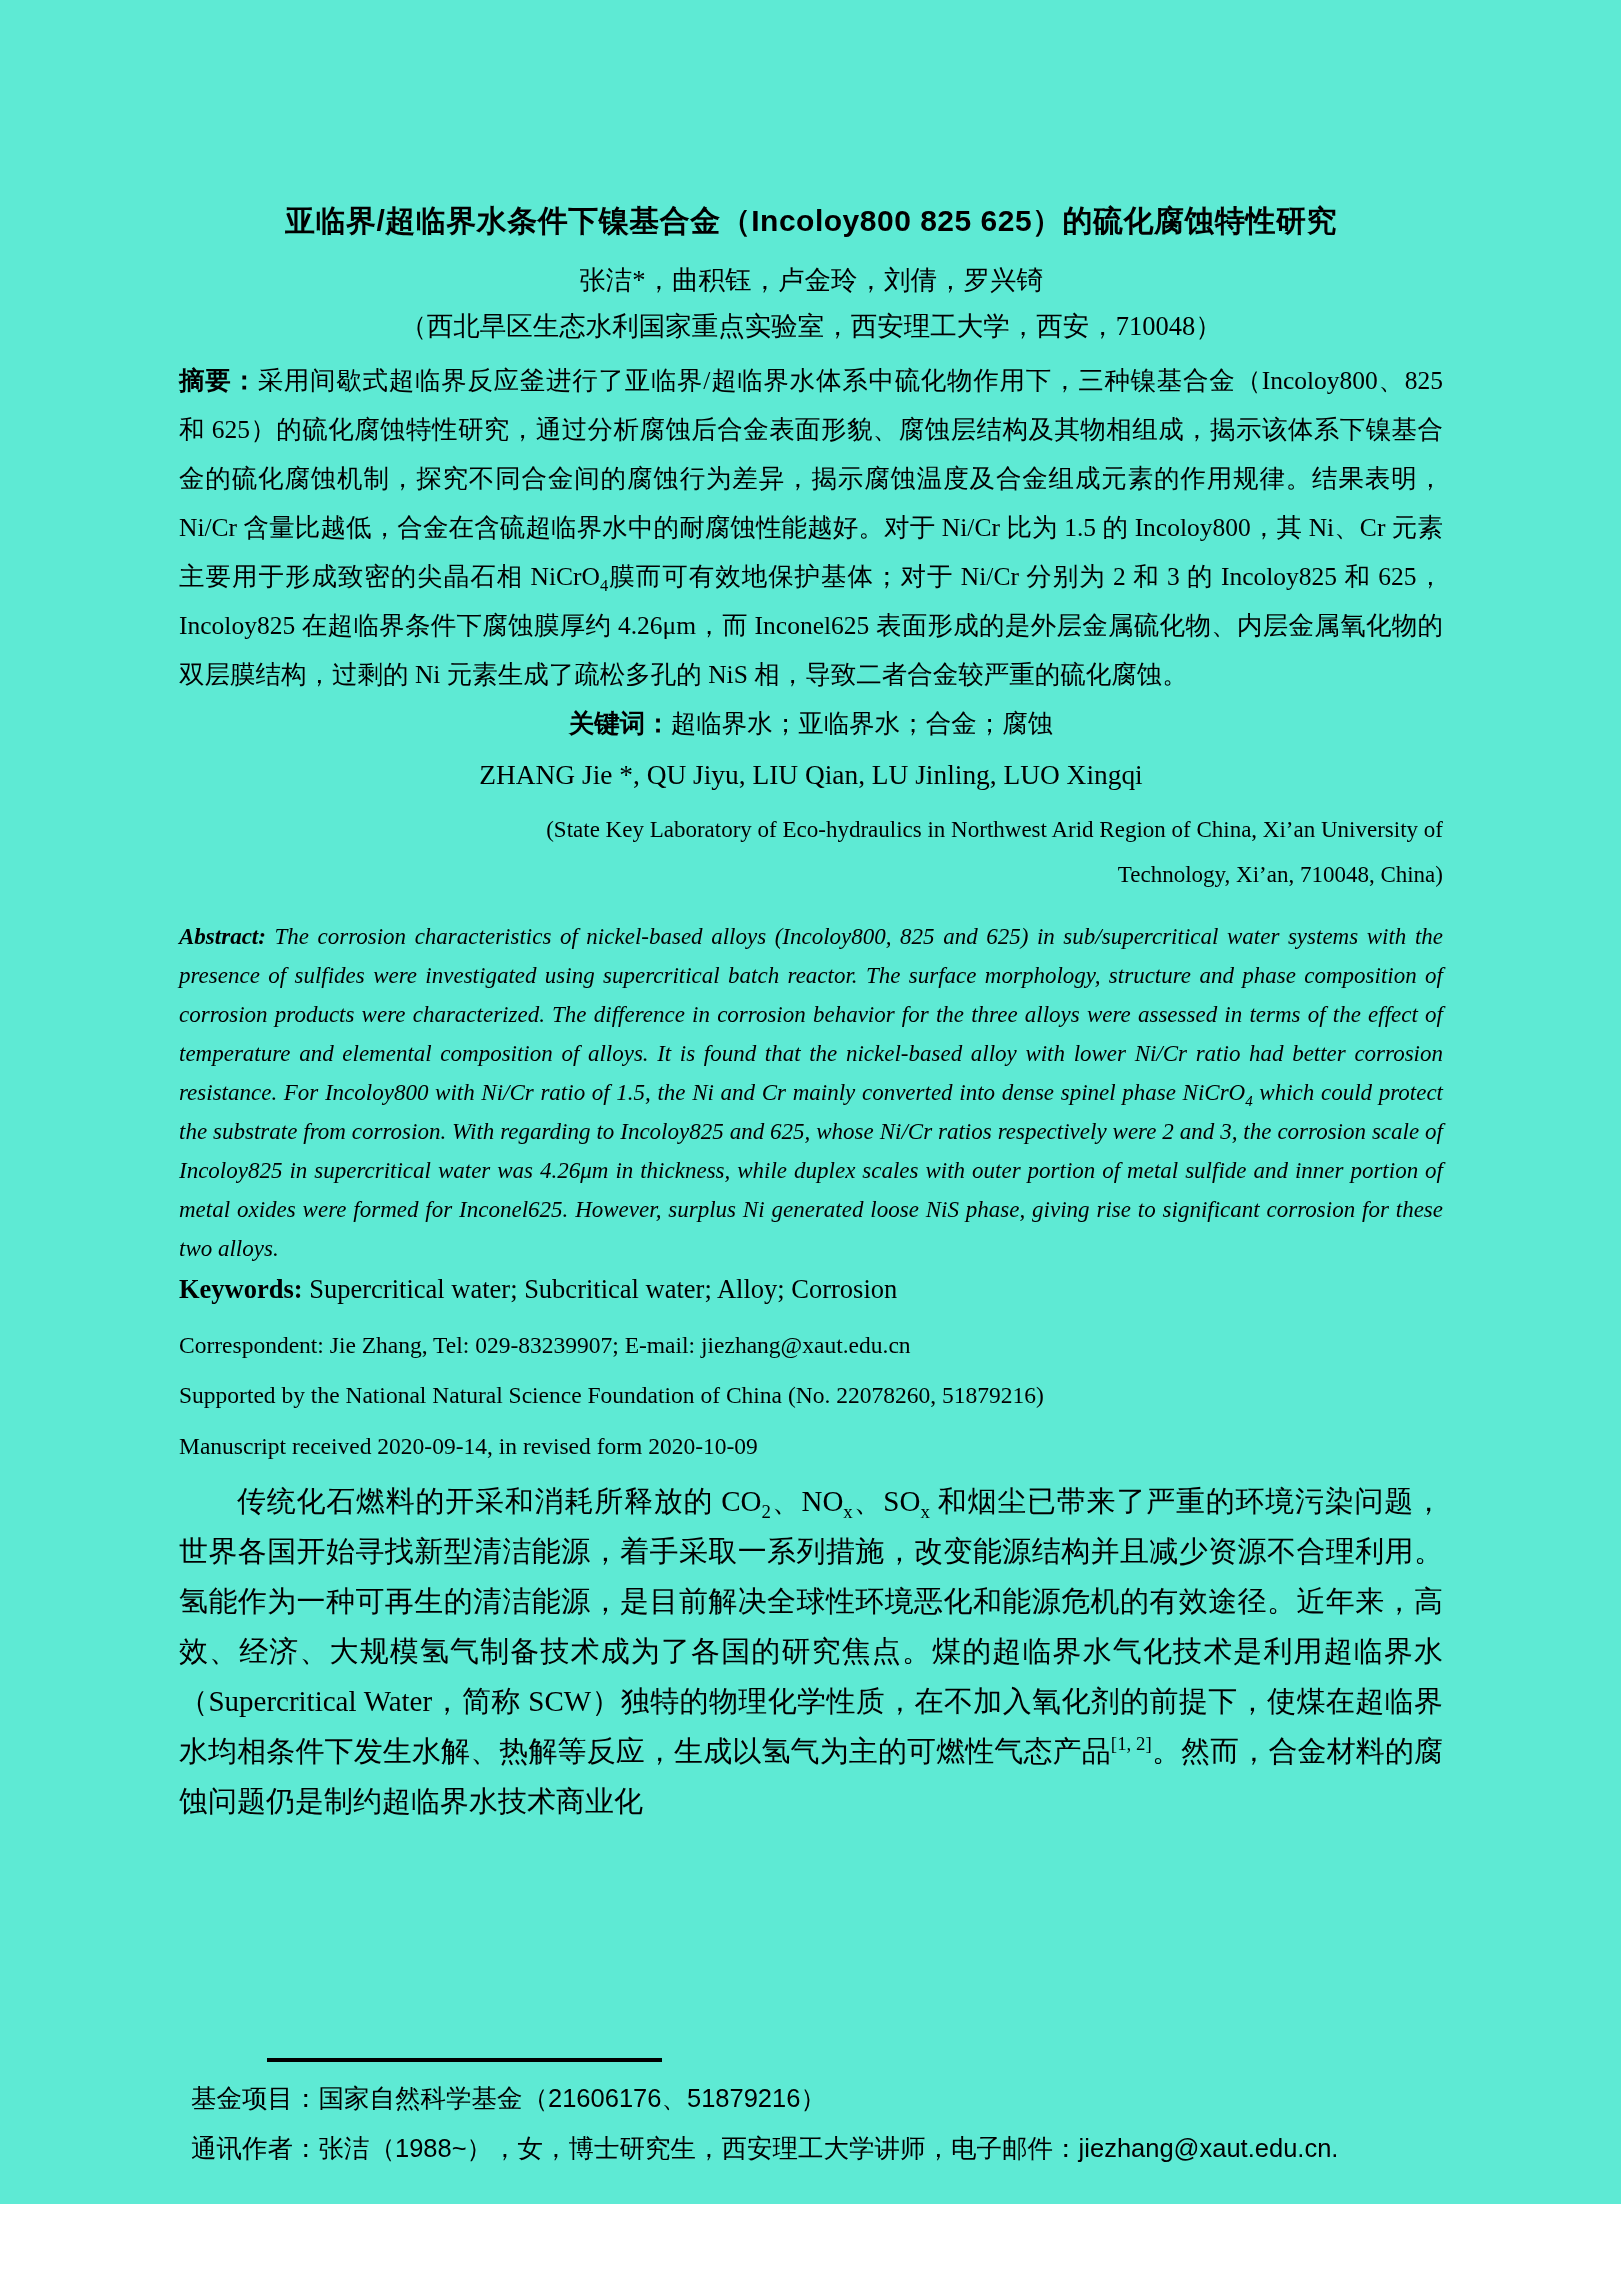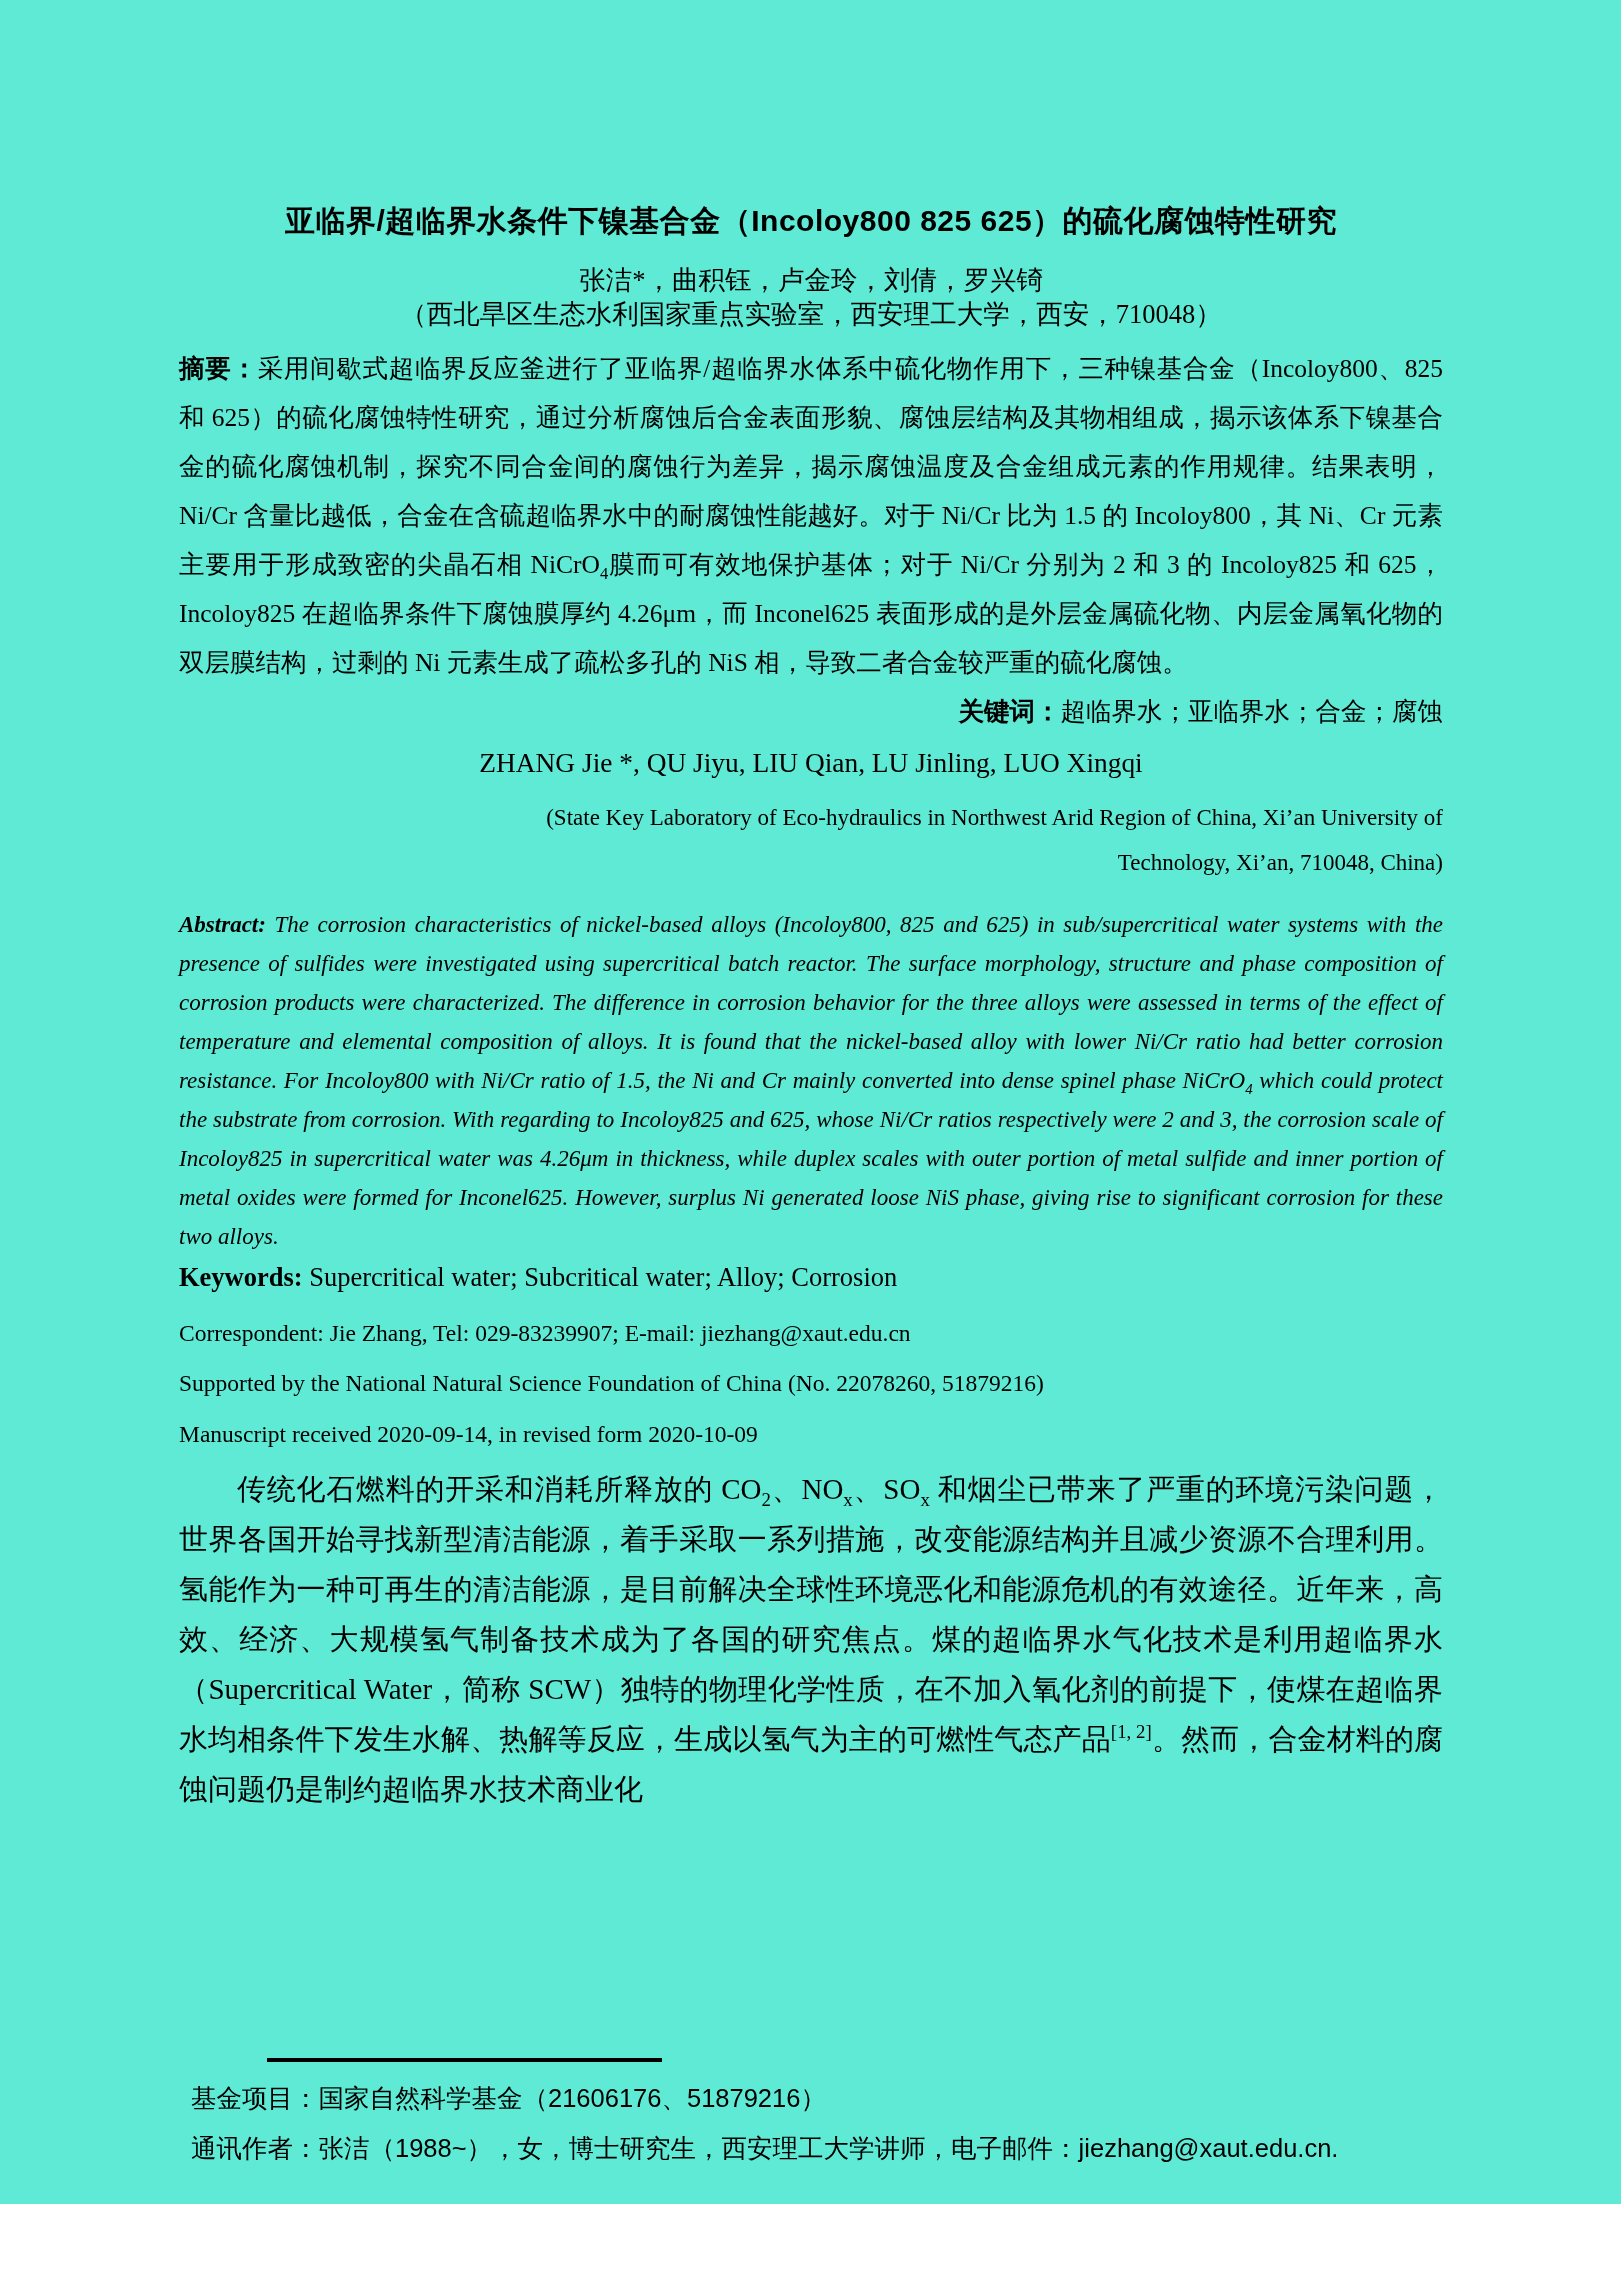--- a/index.html
+++ b/index.html
@@ -27,35 +27,35 @@
     white-space: nowrap;
     letter-spacing: 0.5px;
   }
   .cn-authors {
     margin-top: 23.5px;
     font-size: 26.5px;
     line-height: 33px;
     text-align: center;
   }
   .cn-affil {
-    margin-top: 1px;
+    margin-top: 13px;
     font-size: 26.5px;
     line-height: 33px;
     text-align: center;
   }
   .cn-abstract {
     margin-top: 13.7px;
     font-size: 25.5px;
     line-height: 49px;
     text-align: justify;
   }
   .cn-keywords {
     font-size: 25.5px;
     line-height: 49px;
-    text-align: right;
+    text-align: center;
   }
   .cnlabel {
     font-family: "Liberation Sans", sans-serif;
     font-weight: bold;
   }
   .en-title {
     margin-top: 13.7px;
     font-weight: bold;
     font-size: 33px;
     line-height: 57px;

